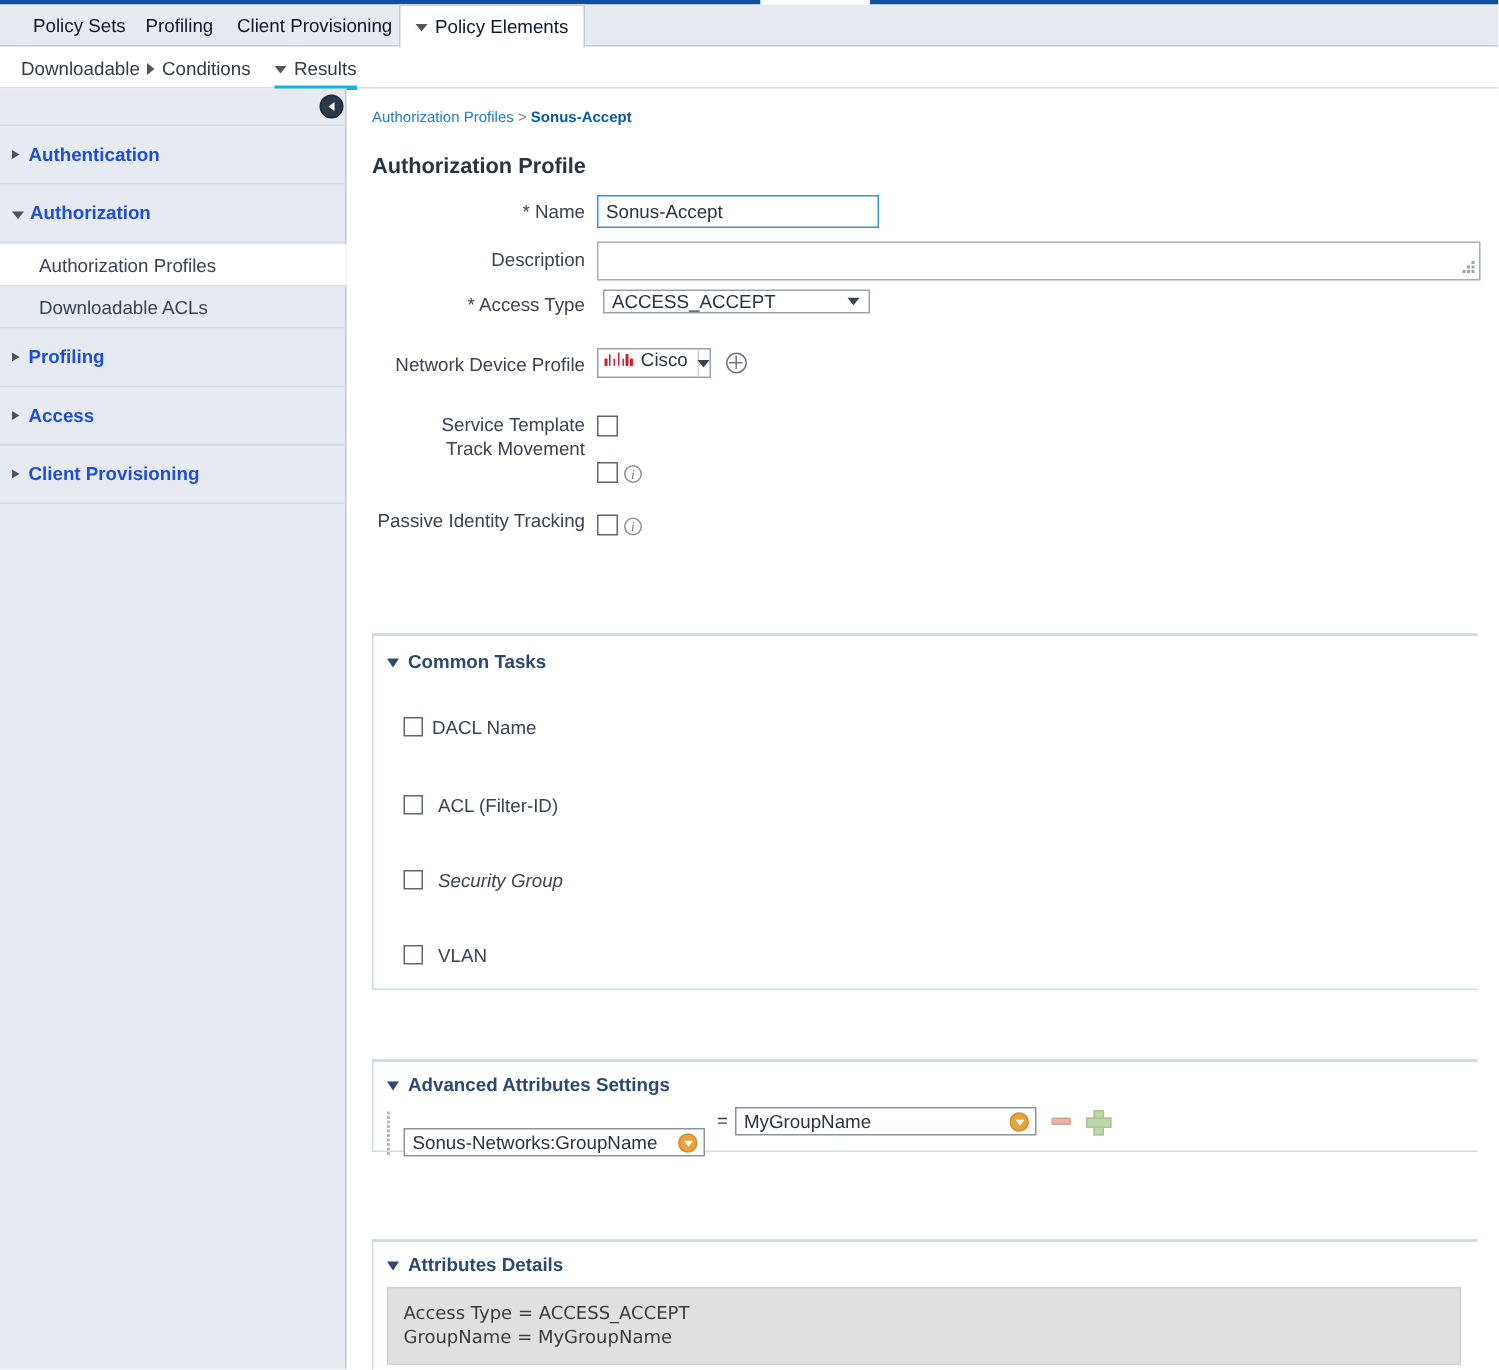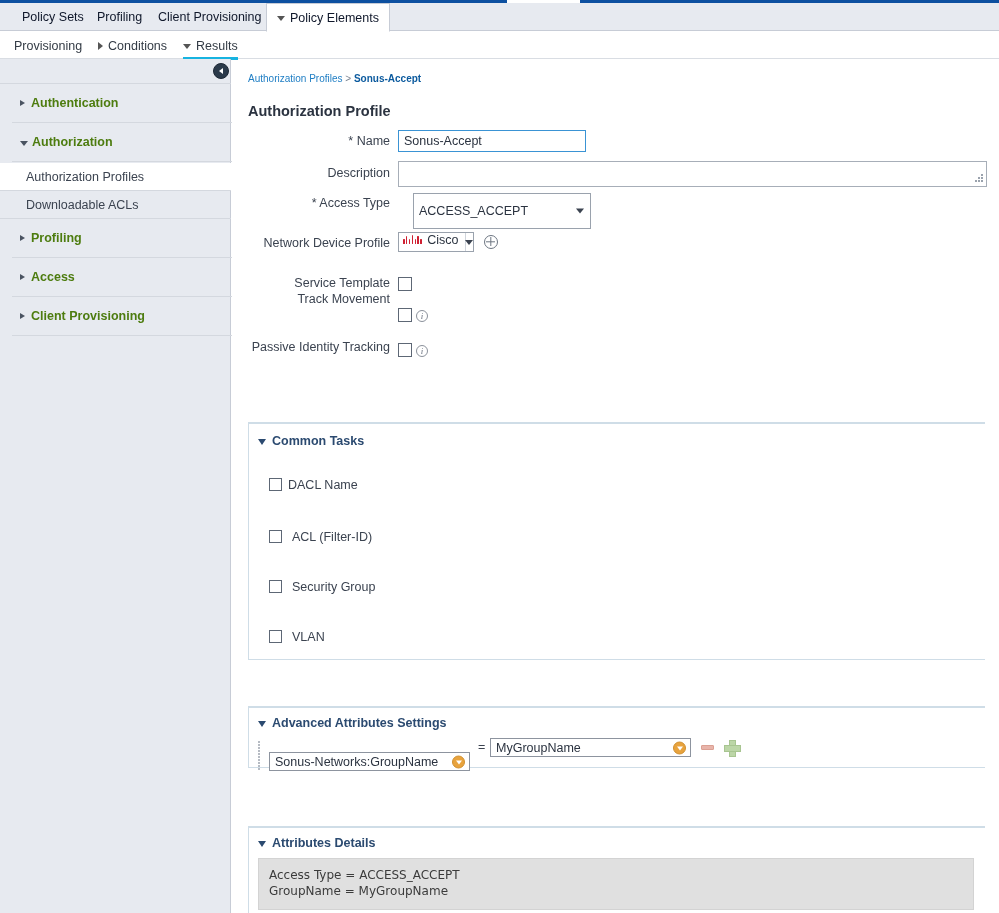--- a/index.html
+++ b/index.html
@@ -83,24 +83,23 @@
     cursor:pointer; z-index: 6;
   }
   .collapse-btn .chev {
     width:0;height:0;border-top:3.5px solid transparent;border-bottom:3.5px solid transparent;
     border-right:4.5px solid #ffffff; margin-right:1px;
   }
   .sb-group {
     position:absolute; left:0; width:231px; height:39px;
     display:flex; align-items:center;
     padding-left: 8px;
-    font-size: 12.5px; font-weight: bold; color: #4d7c0f;
+    font-size: 12.5px; font-weight: bold; color: #1d4ed8;
     border-bottom: 1px solid #d4d8df;
     cursor: pointer;
-    margin-left: 12px;
   }
   .sb-group .tri-r {
     width:0;height:0;border-top:3.5px solid transparent;border-bottom:3.5px solid transparent;
     border-left:5px solid #4a5361; margin-right:6px;
   }
   .sb-group .tri-d {
     width:0;height:0;border-left:4px solid transparent;border-right:4px solid transparent;
     border-top:5px solid #4a5361; margin-right:4px; position:relative; top:1px;
   }
   .sb-child {
@@ -292,21 +291,21 @@
       <span>Client Provisioning</span>
     </div>
     <div class="tab active" style="left:266px;">
       <span class="caret-dn"></span>
       <span>Policy Elements</span>
     </div>
   </div>
 
   <div class="subbar">
     <div class="subtab" style="left:14px;">
-      <span>Provisioning</span>
+      <span>Downloadable</span>
     </div>
     <div class="subtab" style="left:98px;">
       <span class="caret-rt"></span>
       <span>Conditions</span>
     </div>
     <div class="subtab" style="left:183px;">
       <span class="caret-dn"></span>
       <span>Results</span>
       <span class="ul"></span>
     </div>
@@ -371,21 +370,21 @@
     <div class="resize-grip" style="left:743px; top:114px;">
       <i style="left:6px;top:0;"></i>
       <i style="left:3px;top:3px;"></i>
         <i style="left:6px;top:3px;"></i>
       <i style="left:0px;top:6px;"></i>
         <i style="left:3px;top:6px;"></i>
         <i style="left:6px;top:6px;"></i>
     </div>
 
     <div class="f-label" style="left:20px; top:136px; width:138px;">* Access Type</div>
-    <div class="sel" style="left:181px; top:133px; width:178px; height:36px;">
+    <div class="sel" style="left:170px; top:133px; width:178px; height:16px;">
       <span>ACCESS_ACCEPT</span>
       <span class="arrow"></span>
     </div>
 
     <div class="f-label" style="left:10px; top:176px; width:148px;">Network Device Profile</div>
     <div class="cisco-sel" style="left:166px; top:172px; width:76px; height:20px;">
       <span class="cisco-logo">
         <i style="height:5px;"></i>
           <i style="height:8px;"></i>
           <i style="height:5px;"></i>
@@ -420,21 +419,21 @@
         <span>Common Tasks</span>
       </div>
 
       <div class="cbx" style="left:21px; top:54px;"></div>
       <div class="ct-label" style="left:40px; top:54px;">DACL Name</div>
 
       <div class="cbx" style="left:21px; top:106px;"></div>
       <div class="ct-label" style="left:44px; top:106px;">ACL  (Filter-ID)</div>
 
       <div class="cbx" style="left:21px; top:156px;"></div>
-      <div class="ct-label" style="left:44px; top:156px;">Security Group</div>
+      <div class="ct-label" style="left:44px; top:156px;font-style:italic;">Security Group</div>
 
       <div class="cbx" style="left:21px; top:206px;"></div>
       <div class="ct-label" style="left:44px; top:206px;">VLAN</div>
     </div>
 
     <div class="panel" style="left:16px; top:646px; width:737px; height:62px;">
       <div class="panel-left-rule"></div>
       <div class="panel-head" style="top:8px;">
         <span class="tri-d"></span>
         <span>Advanced Attributes Settings</span>

